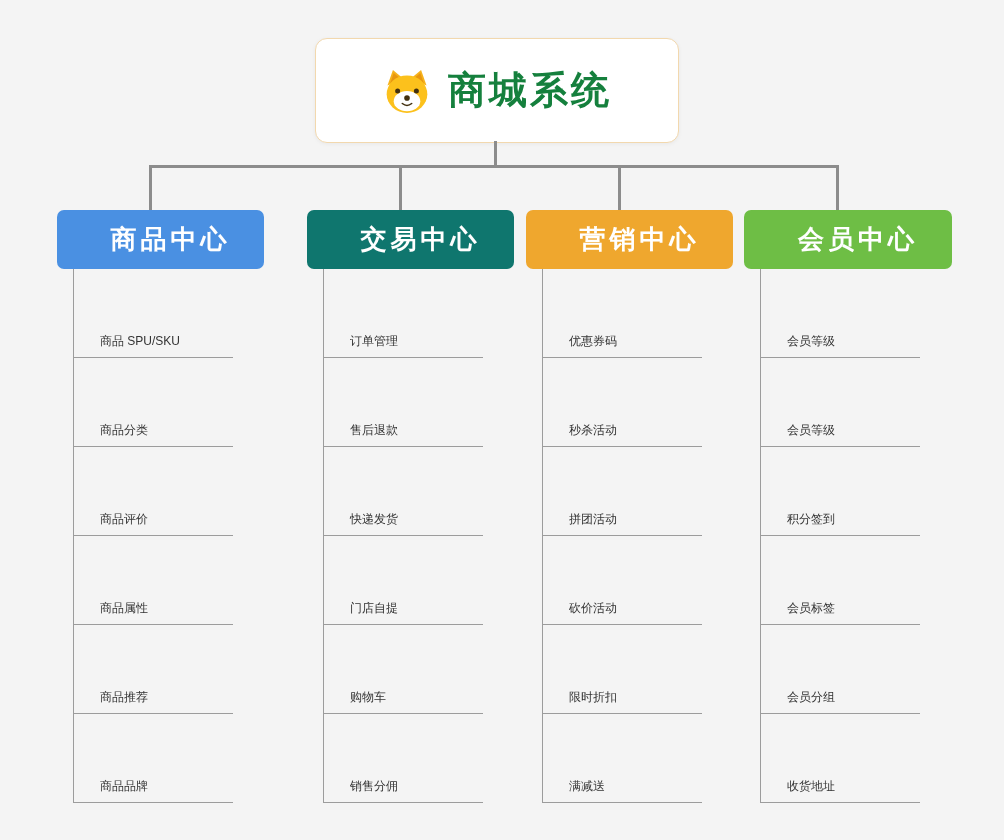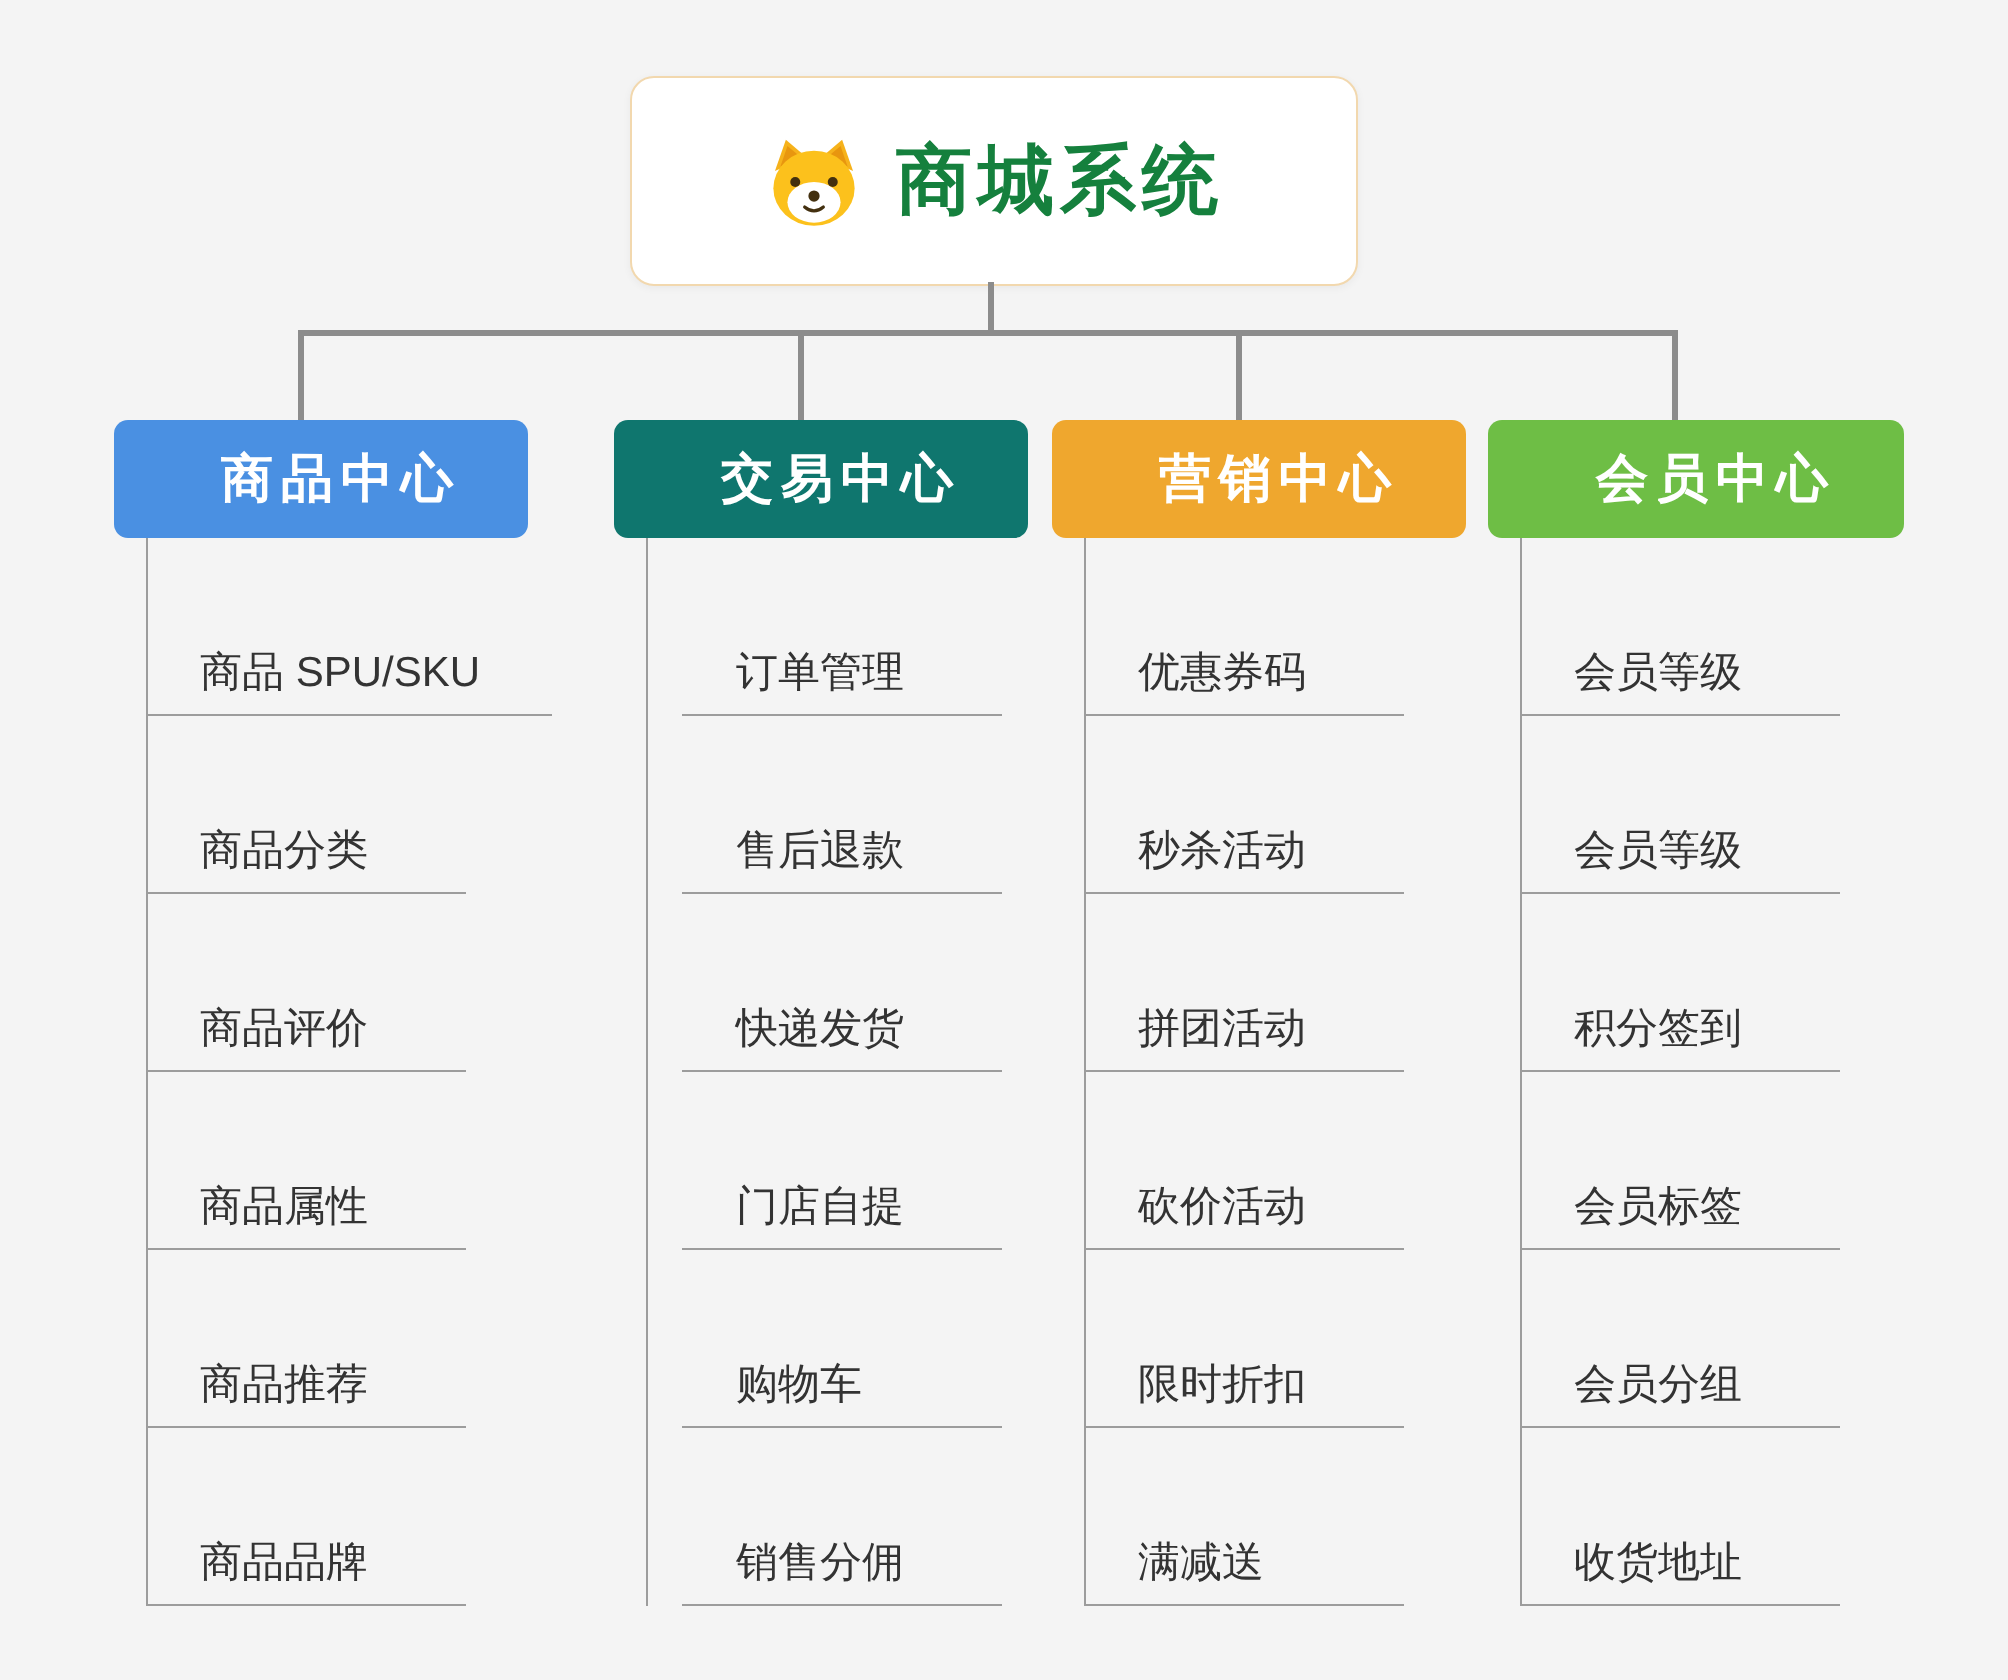--- a/index.html
+++ b/index.html
@@ -37,33 +37,33 @@
     color:#ffffff; font-size:26px; font-weight:600; letter-spacing:4px;padding-left:20px;
   }
   .bb0 { left:57px;  width:187px; }
   .bb1 { left:307px; width:187px; }
   .bb2 { left:526px; width:187px;text-align:right; }
   .bb3 { left:744px; width:188px; }
 
   
   .leaf-col { position:absolute; top:269px; }
   .lc0 { left:73px; }
-  .lc1 { left:323px;padding-left:18px; }
+  .lc1 { left:323px; }
   .lc2 { left:542px; }
   .lc3 { left:760px; }
   .spine {
     position:absolute; left:0; top:0; width:1px; height:534px; background:#9c9c9c;
   }
   .leaf {
     position:relative; height:89px; box-sizing:border-box;
     display:flex; align-items:flex-end;
     padding:0 36px 7px 27px;
     width:max-content; min-width:160px;
     border-bottom:1px solid #9c9c9c;
-    font-size:21px; color:#333333; white-space:nowrap;
+    font-size:12px; color:#333333; white-space:nowrap;
     cursor:default;
   }
 </style>
 </head>
 <body>
 
 <div class="canvas">
 
   <div class="root-node">
     <svg class="dog" viewBox="0 0 64 58" aria-hidden="true">

